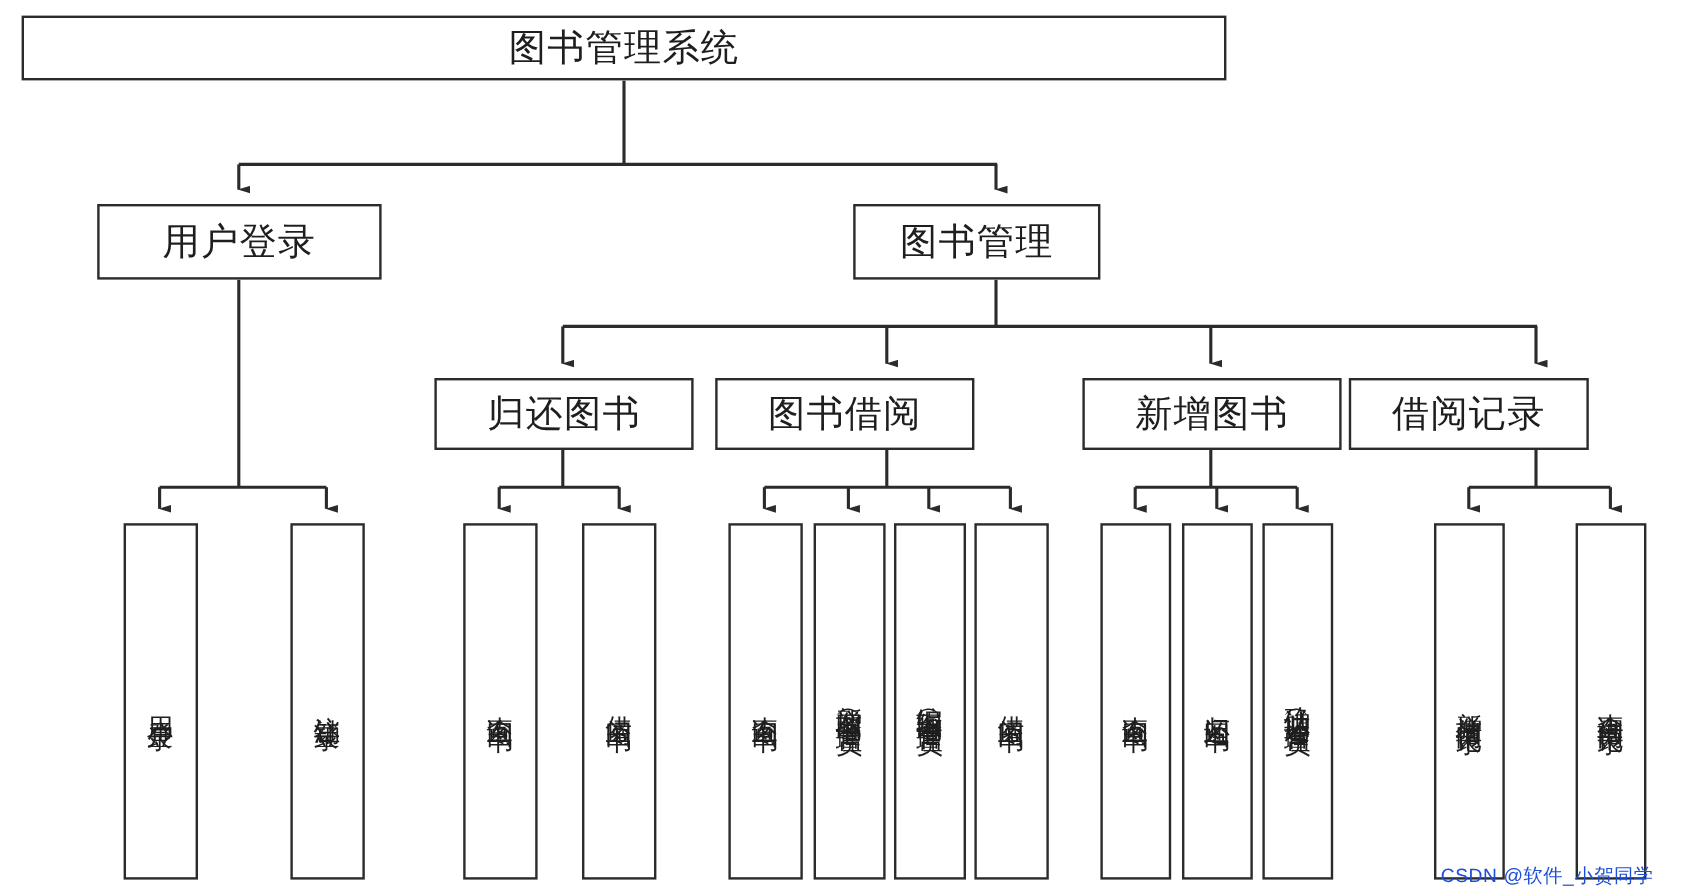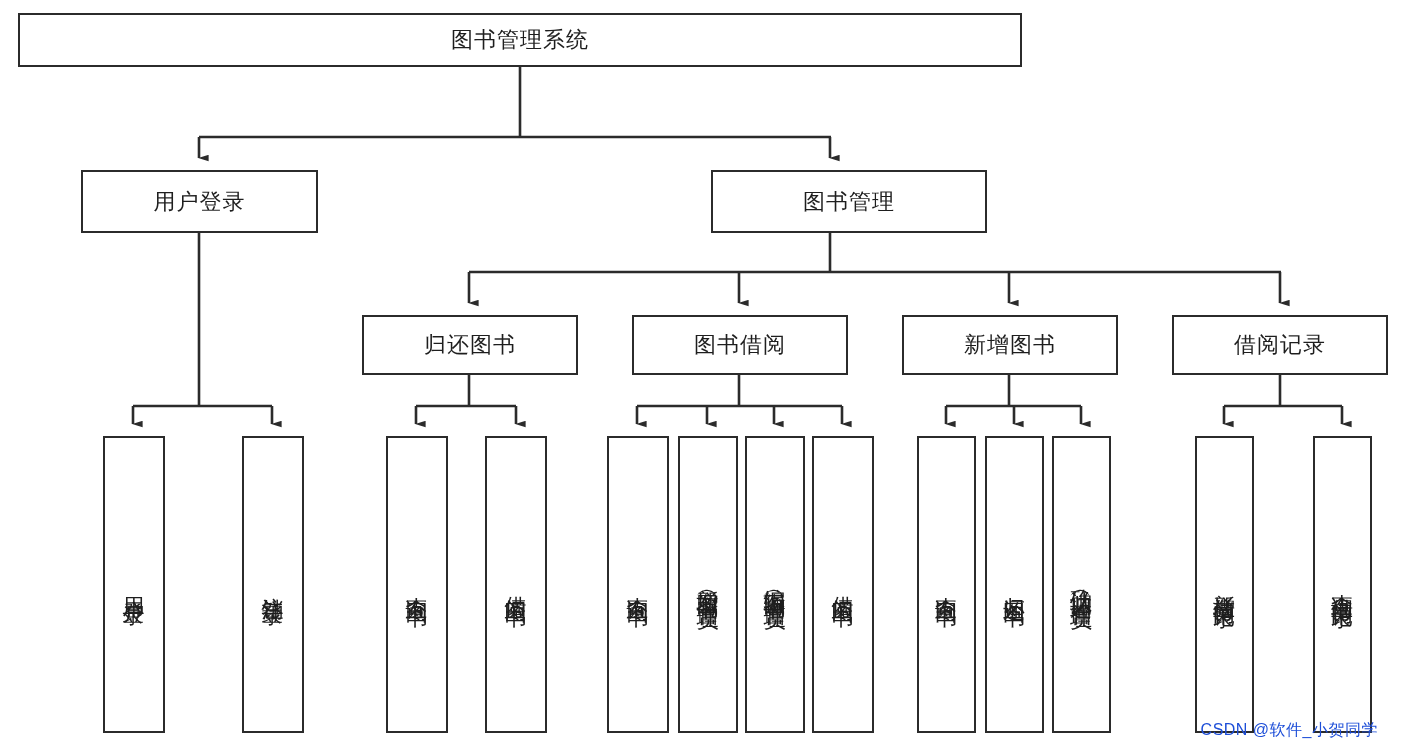--- a/index.html
+++ b/index.html
@@ -25,21 +25,21 @@
     box-sizing:border-box;
     border:2.5px solid #2b2b2b;
     background:#ffffff;
     display:flex;
     align-items:center;
     justify-content:center;
     text-align:center;
   }
   .node .lbl{
     display:block;
-    font-size:22px;
+    font-size:31px;
     line-height:1.15;
     letter-spacing:1px;
     color:#1e1e1e;
     white-space:nowrap;
   }
   .node.vert{
     writing-mode:vertical-rl;
     text-orientation:upright;
   }
   .node.vert .lbl{
@@ -116,34 +116,34 @@
     </g>
   </svg>
 
   <div class="node" style="left:18px;top:13px;width:1004px;height:54px;">
     <span class="lbl">图书管理系统</span>
   </div>
 
   <div class="node" style="left:81px;top:170px;width:237px;height:63px;">
     <span class="lbl">用户登录</span>
   </div>
-  <div class="node" style="left:711px;top:170px;width:276px;height:63px;">
+  <div class="node" style="left:711px;top:170px;width:206px;height:63px;">
     <span class="lbl">图书管理</span>
   </div>
 
   <div class="node" style="left:362px;top:315px;width:216px;height:60px;">
     <span class="lbl">归还图书</span>
   </div>
-  <div class="node" style="left:632px;top:315px;width:216px;height:60px;">
+  <div class="node" style="left:596px;top:315px;width:216px;height:60px;">
     <span class="lbl">图书借阅</span>
   </div>
   <div class="node" style="left:902px;top:315px;width:216px;height:60px;">
     <span class="lbl">新增图书</span>
   </div>
-  <div class="node" style="left:1172px;top:315px;width:216px;height:60px;">
+  <div class="node" style="left:1124px;top:315px;width:200px;height:60px;">
     <span class="lbl">借阅记录</span>
   </div>
 
   <div class="node vert" style="left:103px;top:436px;width:62px;height:297px;">
     <span class="lbl">用户登录</span>
   </div>
   <div class="node vert" style="left:242px;top:436px;width:62px;height:297px;">
     <span class="lbl">注销登录</span>
   </div>
 

